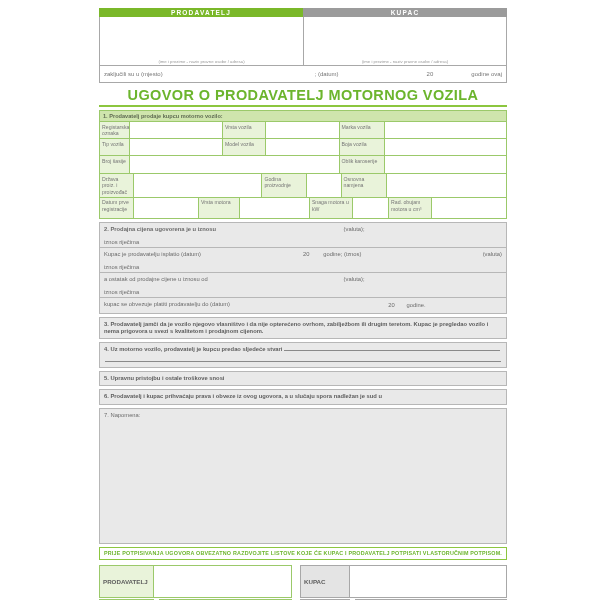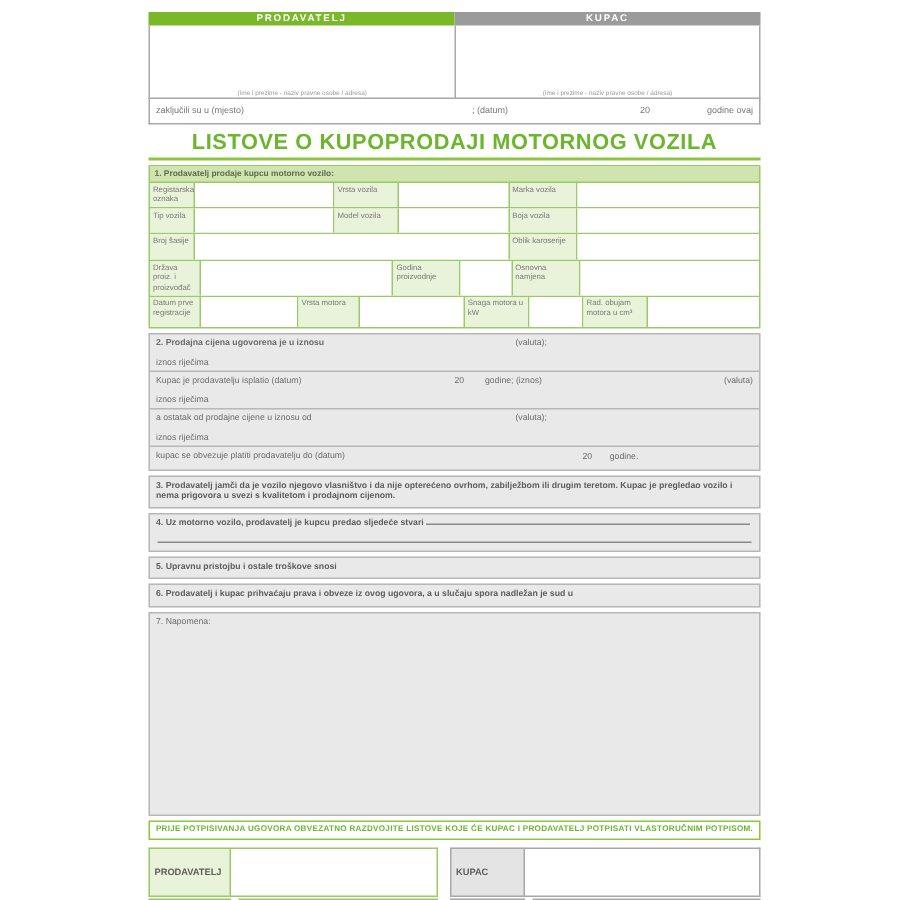--- a/index.html
+++ b/index.html
@@ -96,21 +96,21 @@
   <div class="place-row">
     <span>zaključili su u (mjesto)</span>
     <span class="sp1"></span>
     <span>; (datum)</span>
     <span class="sp2"></span>
     <span>20</span>
     <span class="sp3"></span>
     <span>godine ovaj</span>
   </div>
 
-  <div class="title">LISTOVE O KUPOPRODAJI MOTORNOG VOZILA</div>
+  <div class="title">UGOVOR O PRODAVATELJ MOTORNOG VOZILA</div>
   <div class="title-rule"></div>
 
   <div class="s1">
     <div class="s1-head">1. Prodavatelj prodaje kupcu motorno vozilo:</div>
     <div class="row r17">
       <div class="lbl" style="width:7.3%">Registarska oznaka</div>
       <div class="val" style="width:23%"></div>
       <div class="lbl" style="width:10.5%">Vrsta vozila</div>
       <div class="val" style="width:18.2%"></div>
       <div class="lbl" style="width:11.3%">Marka vozila</div>

